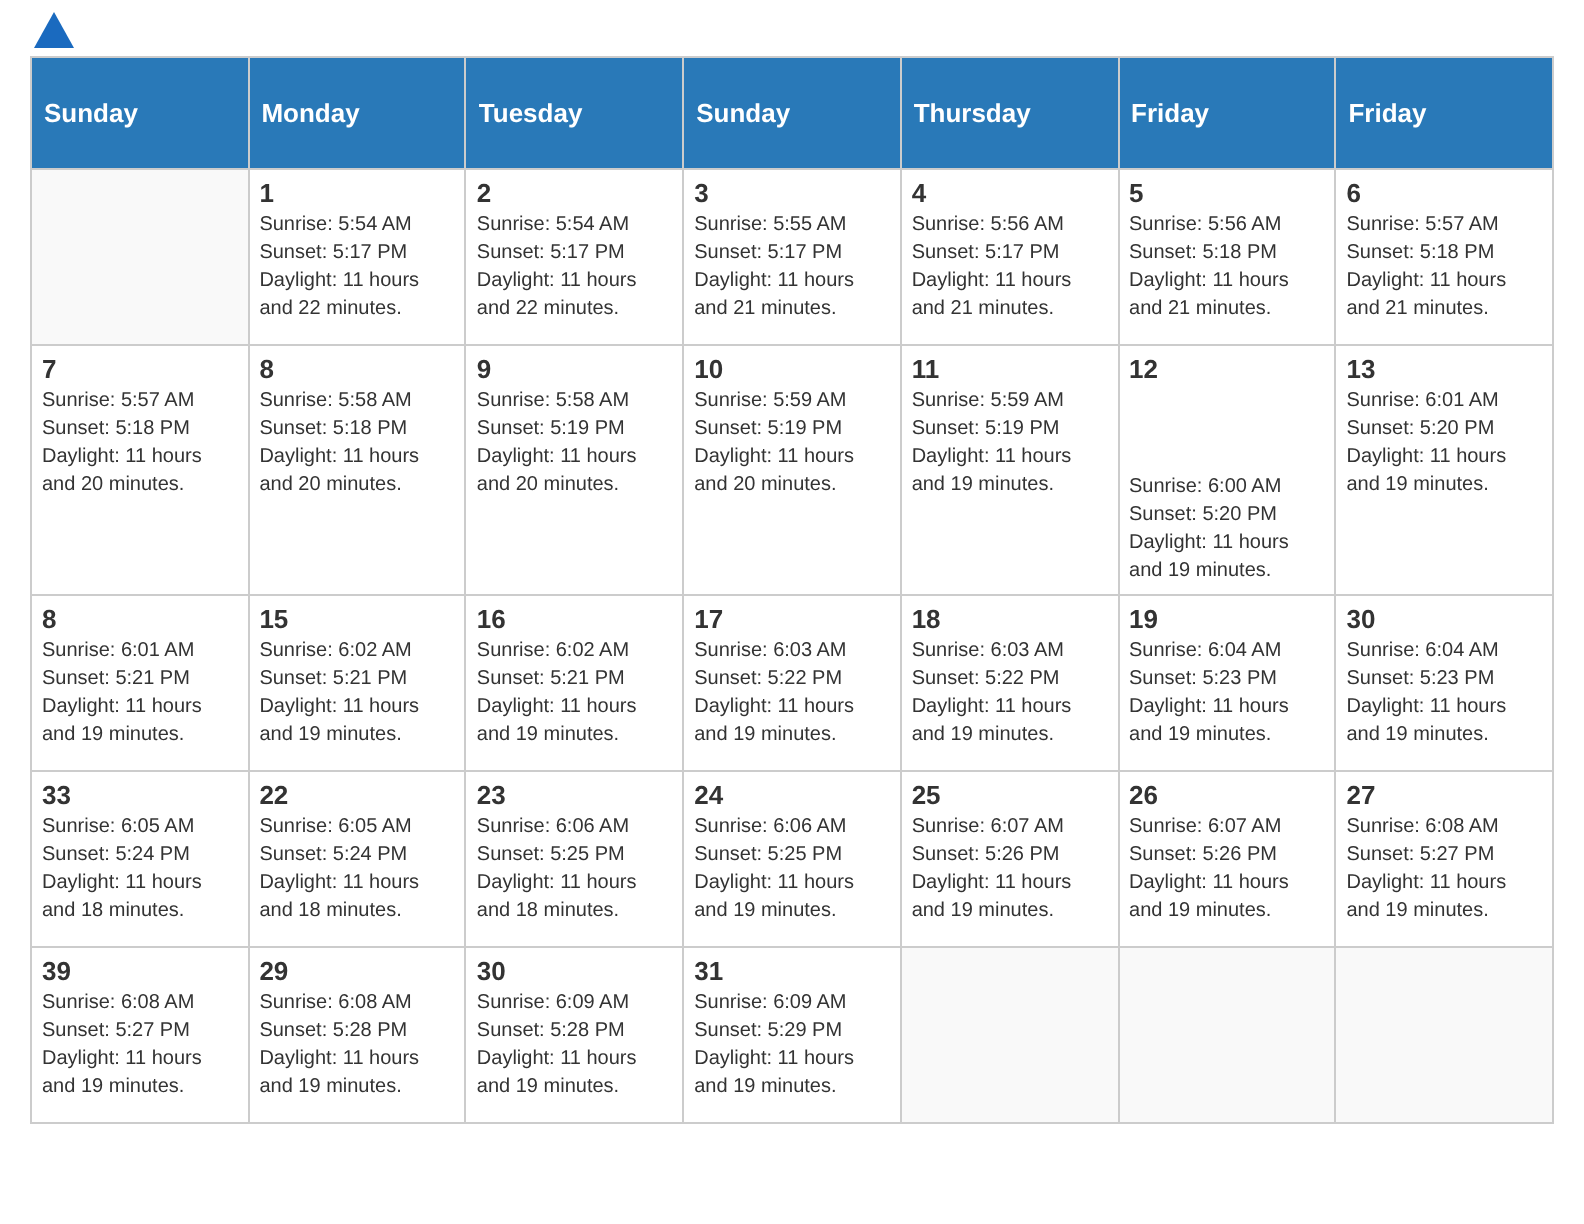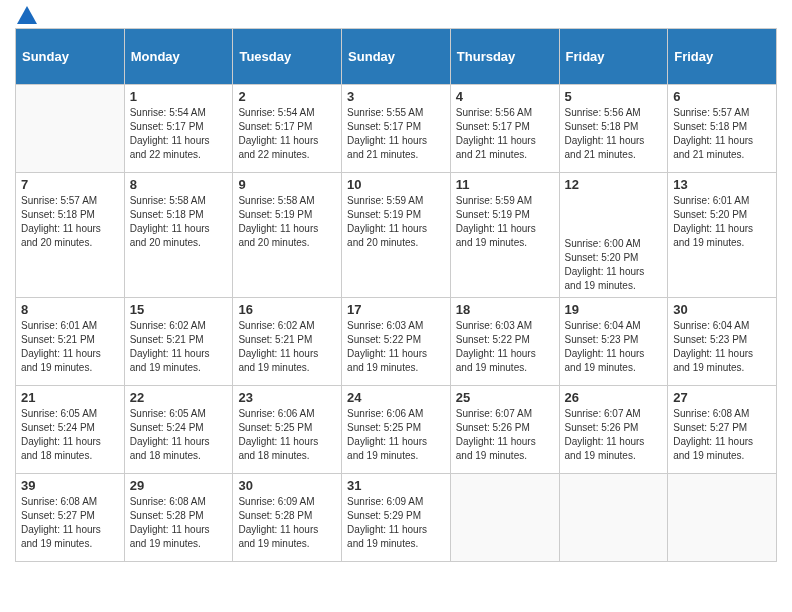--- a/index.html
+++ b/index.html
@@ -270,21 +270,21 @@
           <td>
             <span class="day-number">30</span>
             <div class="day-info" style="white-space: pre-line;">Sunrise: 6:04 AM
 Sunset: 5:23 PM
 Daylight: 11 hours
 and 19 minutes.</div>
           </td>
         </tr>
         <tr class="week-row">
           <td>
-            <span class="day-number">21</span>
+            <span class="day-number">33</span>
             <div class="day-info" style="white-space: pre-line;">Sunrise: 6:05 AM
 Sunset: 5:24 PM
 Daylight: 11 hours
 and 18 minutes.</div>
           </td>
           <td>
             <span class="day-number">22</span>
             <div class="day-info" style="white-space: pre-line;">Sunrise: 6:05 AM
 Sunset: 5:24 PM
 Daylight: 11 hours

